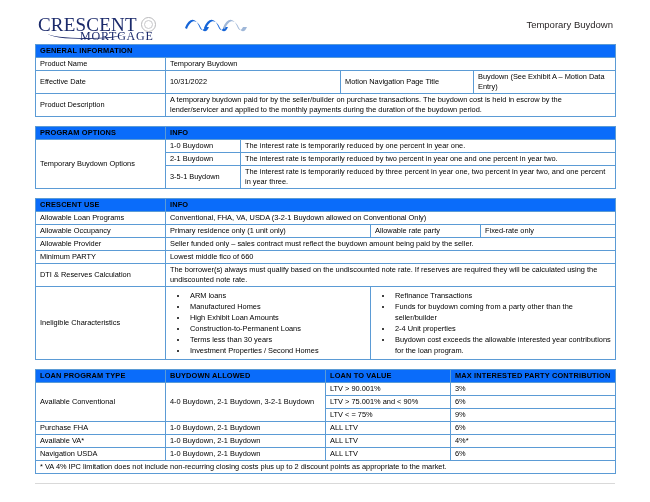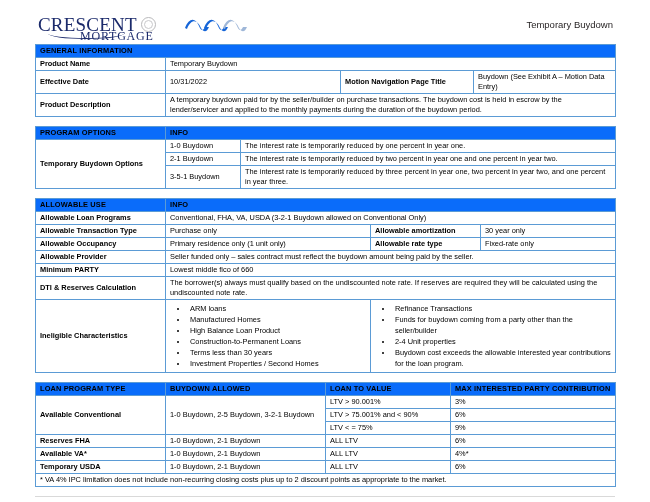--- a/index.html
+++ b/index.html
@@ -114,21 +114,21 @@
   .bandhead td {
     background: #0a6cfa;
     color: #ffffff;
     font-weight: bold;
     text-align: center;
     font-size: 7.3px;
     letter-spacing: 0.15px;
     padding: 2px 4px;
     border-color: #0a6cfa;
   }
-  .lbl { font-weight: bold; }
+  .lbl { font-weight: normal; }
   .ctr { text-align: center; }
   td.tall { padding-top: 3px; padding-bottom: 3px; }
 
   ul.bullets {
     margin: 2px 0 2px 0;
     padding-left: 18px;
     list-style: disc;
   }
   ul.bullets li {
     font-size: 7.4px;
@@ -237,58 +237,52 @@
 
   <table class="doc">
     <colgroup>
       <col style="width:130px">
         <col style="width:205px">
       <col style="width:110px">
         <col style="width:135px">
     </colgroup>
     <tbody>
         <tr class="bandhead">
-      <td>ALLOWABLE USE</td>
+      <td>CRESCENT USE</td>
       <td colspan="3">INFO</td>
     </tr>
     <tr>
       <td class="lbl">Allowable Loan Programs</td>
       <td colspan="3">Conventional, FHA, VA, USDA (3-2-1 Buydown allowed on Conventional Only)</td>
     </tr>
     <tr>
-      <td class="lbl">Allowable Transaction Type</td>
-      <td>Purchase only</td>
-      <td class="lbl">Allowable amortization</td>
-      <td>30 year only</td>
-    </tr>
-    <tr>
       <td class="lbl">Allowable Occupancy</td>
       <td>Primary residence only (1 unit only)</td>
-      <td class="lbl">Allowable rate type</td>
+      <td class="lbl">Allowable rate party</td>
       <td>Fixed-rate only</td>
     </tr>
     <tr>
       <td class="lbl">Allowable Provider</td>
       <td colspan="3">Seller funded only – sales contract must reflect the buydown amount being paid by the seller.</td>
     </tr>
     <tr>
       <td class="lbl">Minimum PARTY</td>
       <td colspan="3">Lowest middle fico of 660</td>
     </tr>
     <tr>
       <td class="lbl tall">DTI &amp; Reserves Calculation</td>
       <td colspan="3" class="tall">The borrower(s) always must qualify based on the undiscounted note rate. If reserves are required they will be calculated using the undiscounted note rate.</td>
     </tr>
     <tr>
       <td class="lbl">Ineligible Characteristics</td>
       <td class="bulletcell">
         <ul class="bullets">
           <li>ARM loans</li>
           <li>Manufactured Homes</li>
-          <li>High Balance Loan Product</li>
+          <li>High Exhibit Loan Amounts</li>
           <li>Construction-to-Permanent Loans</li>
           <li>Terms less than 30 years</li>
           <li>Investment Properties / Second Homes</li>
         </ul>
       </td>
       <td colspan="2" class="bulletcell">
         <ul class="bullets">
           <li>Refinance Transactions</li>
           <li>Funds for buydown coming from a party other than the seller/builder</li>
           <li>2-4 Unit properties</li>
@@ -308,46 +302,46 @@
     </colgroup>
     <tbody>
         <tr class="bandhead">
       <td>LOAN PROGRAM TYPE</td>
       <td>BUYDOWN ALLOWED</td>
       <td>LOAN TO VALUE</td>
       <td>MAX INTERESTED PARTY CONTRIBUTION</td>
     </tr>
     <tr>
       <td class="lbl" rowspan="3">Available Conventional</td>
-      <td class="ctr" rowspan="3">1-0 Buydown, 2-5 Buydown, 3-2-1 Buydown</td>
+      <td class="ctr" rowspan="3">4-0 Buydown, 2-1 Buydown, 3-2-1 Buydown</td>
       <td class="ctr">LTV &gt; 90.001%</td>
       <td class="ctr">3%</td>
     </tr>
     <tr>
       <td class="ctr">LTV &gt; 75.001% and &lt; 90%</td>
       <td class="ctr">6%</td>
     </tr>
     <tr>
       <td class="ctr">LTV &lt; = 75%</td>
       <td class="ctr">9%</td>
     </tr>
     <tr>
-      <td class="lbl">Reserves FHA</td>
+      <td class="lbl">Purchase FHA</td>
       <td class="ctr">1-0 Buydown, 2-1 Buydown</td>
       <td class="ctr">ALL LTV</td>
       <td class="ctr">6%</td>
     </tr>
     <tr>
       <td class="lbl">Available VA*</td>
       <td class="ctr">1-0 Buydown, 2-1 Buydown</td>
       <td class="ctr">ALL LTV</td>
       <td class="ctr">4%*</td>
     </tr>
     <tr>
-      <td class="lbl">Temporary USDA</td>
+      <td class="lbl">Navigation USDA</td>
       <td class="ctr">1-0 Buydown, 2-1 Buydown</td>
       <td class="ctr">ALL LTV</td>
       <td class="ctr">6%</td>
     </tr>
     <tr>
       <td colspan="4">* VA 4% IPC limitation does not include non-recurring closing costs plus up to 2 discount points as appropriate to the market.</td>
     </tr>
   </tbody>
     </table>
 

